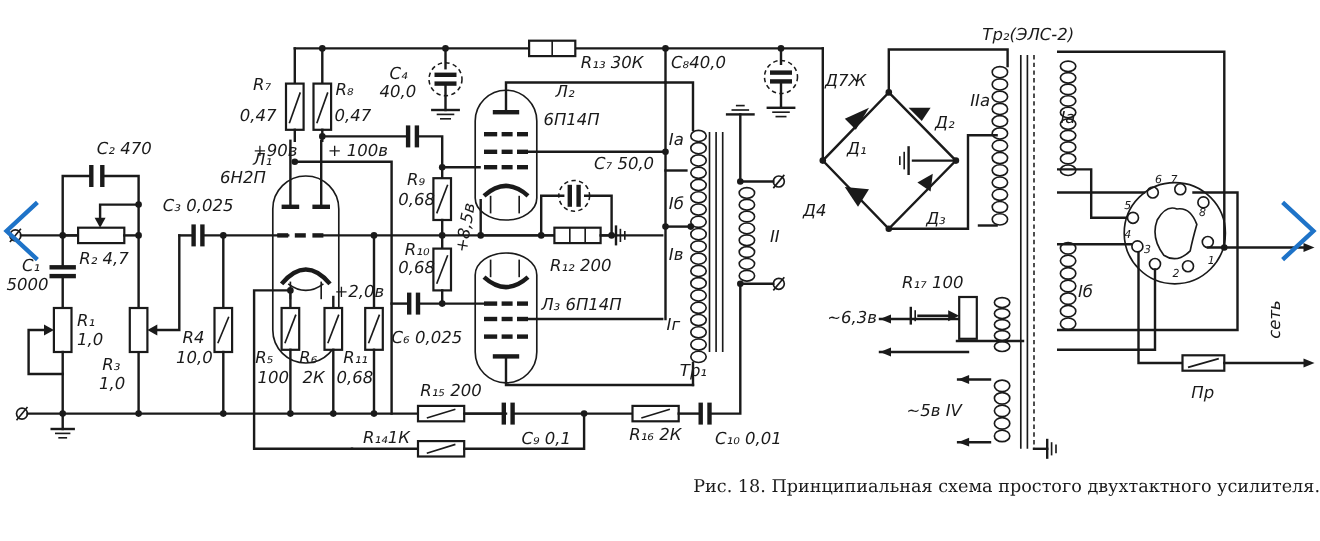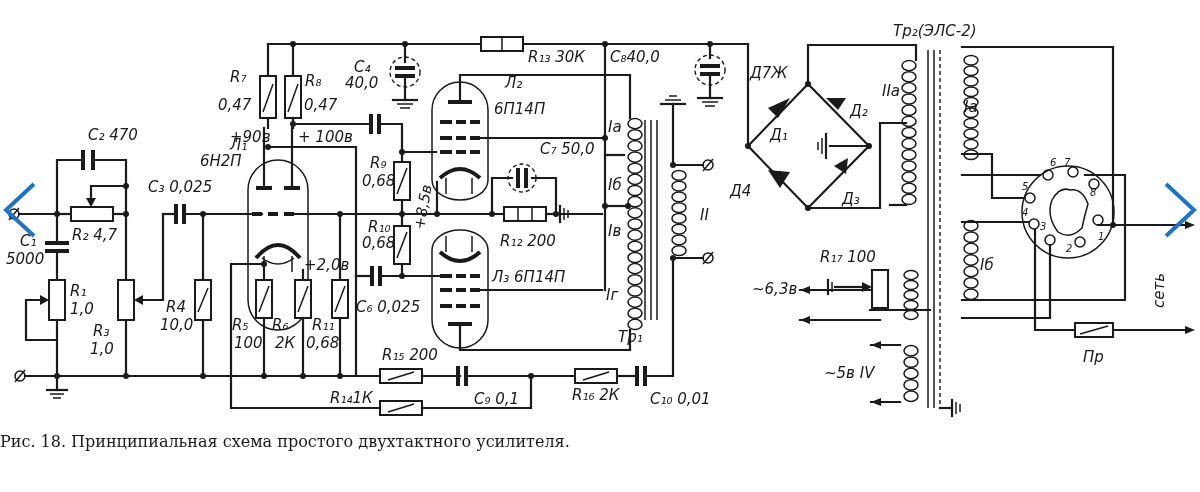--- a/index.html
+++ b/index.html
@@ -6,21 +6,21 @@
   body { width:1200px; height:492px; position:relative; overflow:hidden; font-family:"DejaVu Sans", sans-serif; }
   #schem { position:absolute; left:0; top:0; width:1200px; height:492px; }
   .w { stroke:#1a1a1a; stroke-width:2.2; fill:none; stroke-linecap:square; }
   .thin { stroke:#1a1a1a; stroke-width:1.5; fill:none; }
   .box { stroke:#1a1a1a; stroke-width:2; fill:#fff; }
   .dot { fill:#1a1a1a; }
   .lbl { font-family:"DejaVu Sans", sans-serif; font-style:italic; font-size:15px; fill:#1a1a1a; }
   .lbls { font-family:"DejaVu Sans", sans-serif; font-style:italic; font-size:10px; fill:#1a1a1a; }
   .dash { stroke:#1a1a1a; stroke-width:1.4; fill:none; stroke-dasharray:4 3; }
   .plate { stroke:#1a1a1a; stroke-width:4; }
-  .caption { position:absolute; left:0; width:1200px; top:432px; text-align:left; font-family:"DejaVu Serif", serif; font-size:16px; color:#1a1a1a; }
+  .caption { position:absolute; left:0; width:1200px; top:432px; text-align:right; font-family:"DejaVu Serif", serif; font-size:16px; color:#1a1a1a; }
   .nav { position:absolute; top:180px; width:40px; height:60px; cursor:pointer; }
   .nav-left { left:0; }
   .nav-right { right:0; }
 </style>
 </head>
 <body>
 
 <svg id="schem" viewBox="0 0 1200 492" xmlns="http://www.w3.org/2000/svg">
 
   <g>

